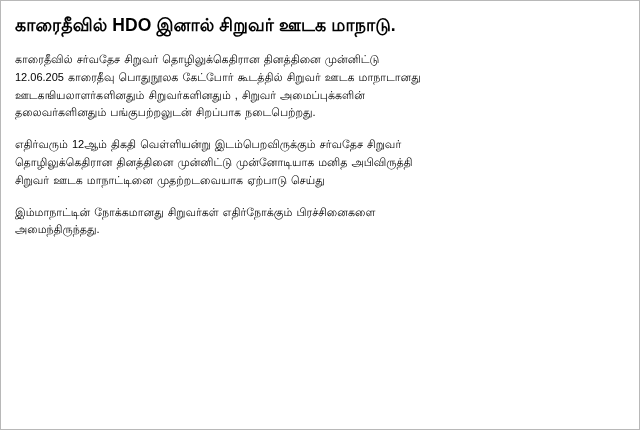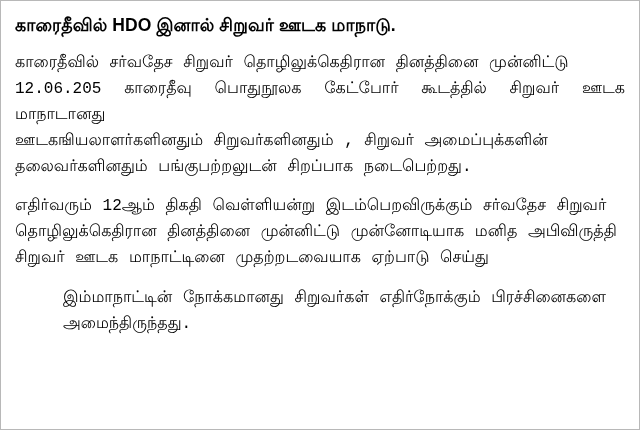--- a/index.html
+++ b/index.html
@@ -29,34 +29,32 @@
     line-height: 1.25;
     letter-spacing: 0.1px;
     margin: 4px 0 14px 0;
     white-space: nowrap;
   }
   .doc-title .latin {
     font-family: "Liberation Sans", sans-serif;
     font-weight: bold;
   }
   .para {
-    font-size: 16px;
+    font-size: 11px;
     line-height: 1.62;
     text-align: justify;
     text-justify: inter-word;
     margin: 0 0 14px 0;
     word-spacing: 1px;
-    font-family: Liberation Mono, monospace;
   }
   .para:last-child {
     margin-bottom: 0;
   }
   .tight {
     margin-bottom: 10px;
-    margin-left: 48px;
   }
   .nowrap-line {
     display: block;
   }
 </style>
 </head>
 <body>
 
 <div class="page">
 

